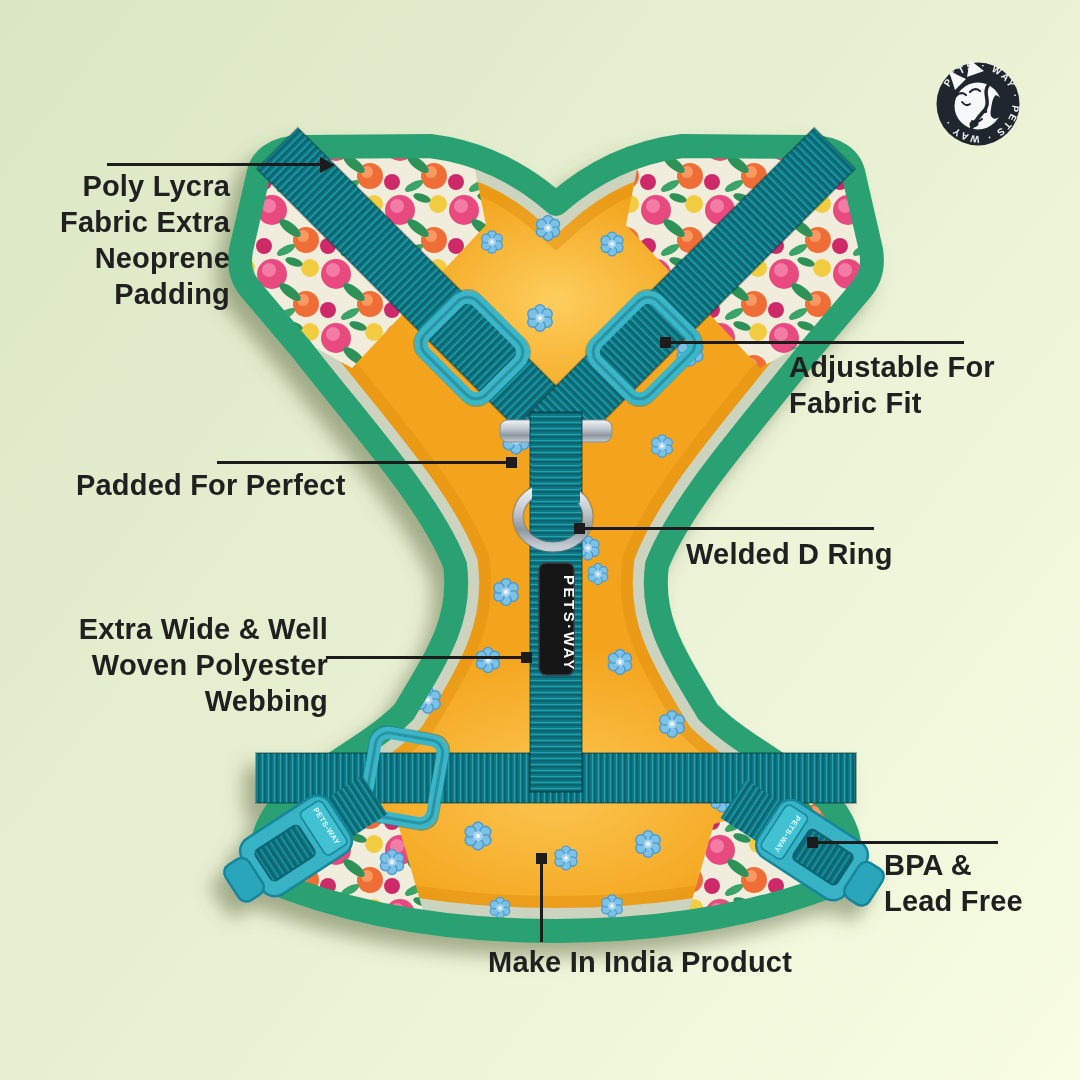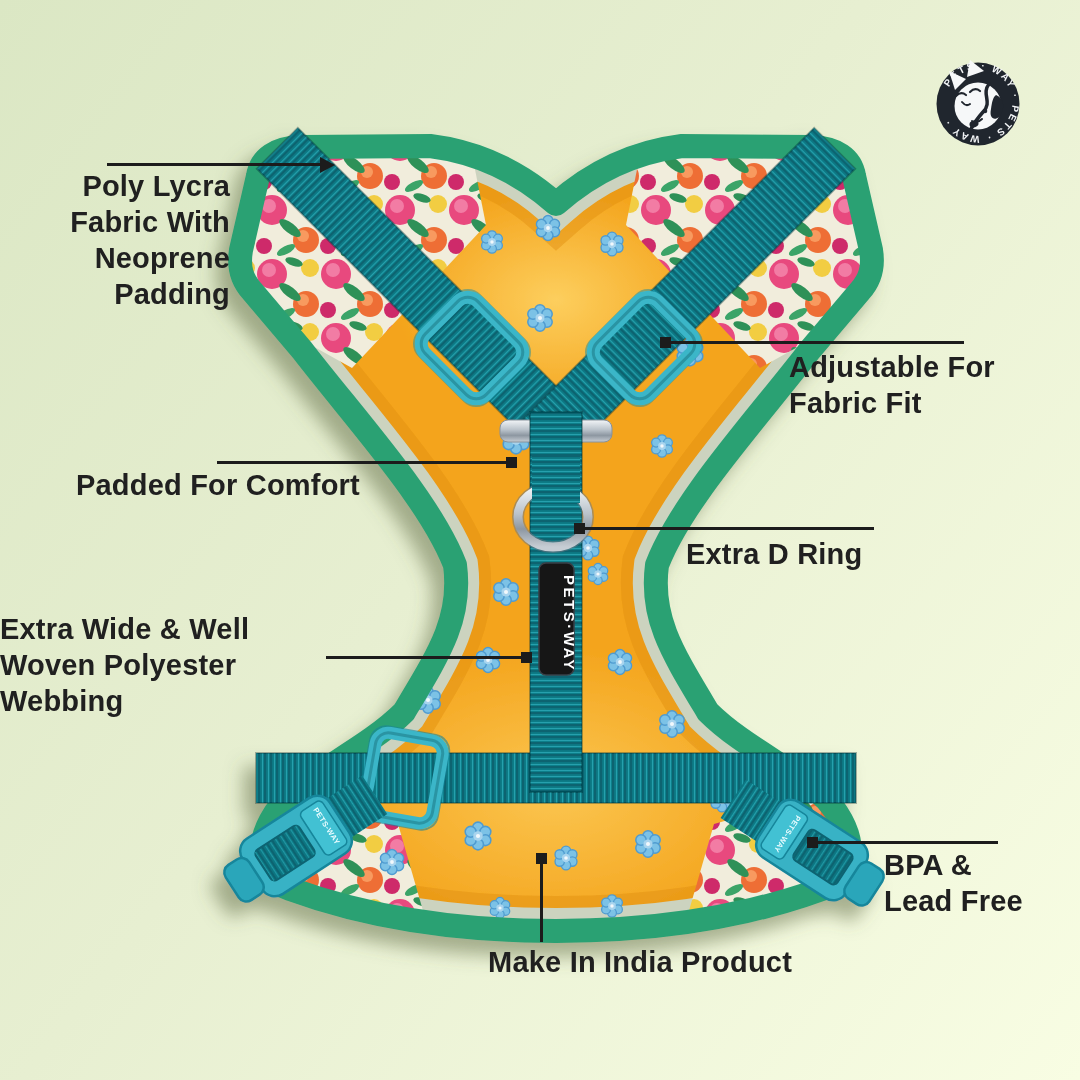--- a/index.html
+++ b/index.html
@@ -247,32 +247,32 @@
   <div class="lead" style="left:326px;top:656px;width:200px;height:3px"></div>
   <div class="sq" style="left:521px;top:652px"></div>
 
   <div class="sq" style="left:807px;top:837px"></div>
   <div class="lead" style="left:816px;top:841px;width:182px;height:3px"></div>
 
   <div class="sq" style="left:536px;top:853px"></div>
   <div class="lead" style="left:540px;top:861px;width:3px;height:81px"></div>
 
   <div class="callout" style="left:0;top:168px;width:230px;text-align:right">Poly Lycra
-Fabric With
+Fabric Extra
 Neoprene
 Padding</div>
 
   <div class="callout" style="left:789px;top:349px">Adjustable For
 Fabric Fit</div>
 
-  <div class="callout" style="left:76px;top:467px">Padded For Comfort</div>
-
-  <div class="callout" style="left:686px;top:536px">Extra D Ring</div>
-
-  <div class="callout" style="left:0;top:611px;width:328px;text-align:left">Extra Wide &amp; Well
+  <div class="callout" style="left:76px;top:467px">Padded For Perfect</div>
+
+  <div class="callout" style="left:686px;top:536px">Welded D Ring</div>
+
+  <div class="callout" style="left:0;top:611px;width:328px;text-align:right">Extra Wide &amp; Well
 Woven Polyester
 Webbing</div>
 
   <div class="callout" style="left:884px;top:847px">BPA &amp;
 Lead Free</div>
 
   <div class="callout" style="left:292px;top:944px;width:500px;text-align:right">Make In India Product</div>
 
 </div>
 

